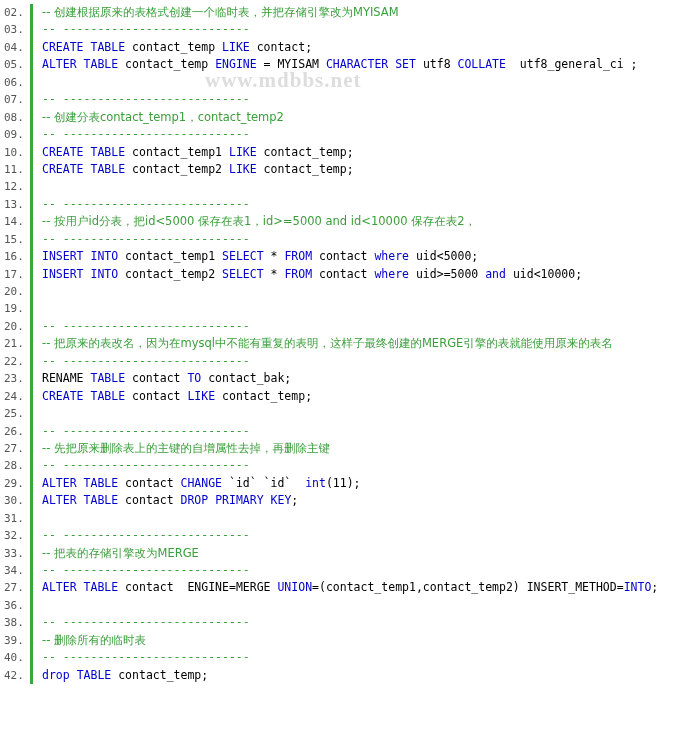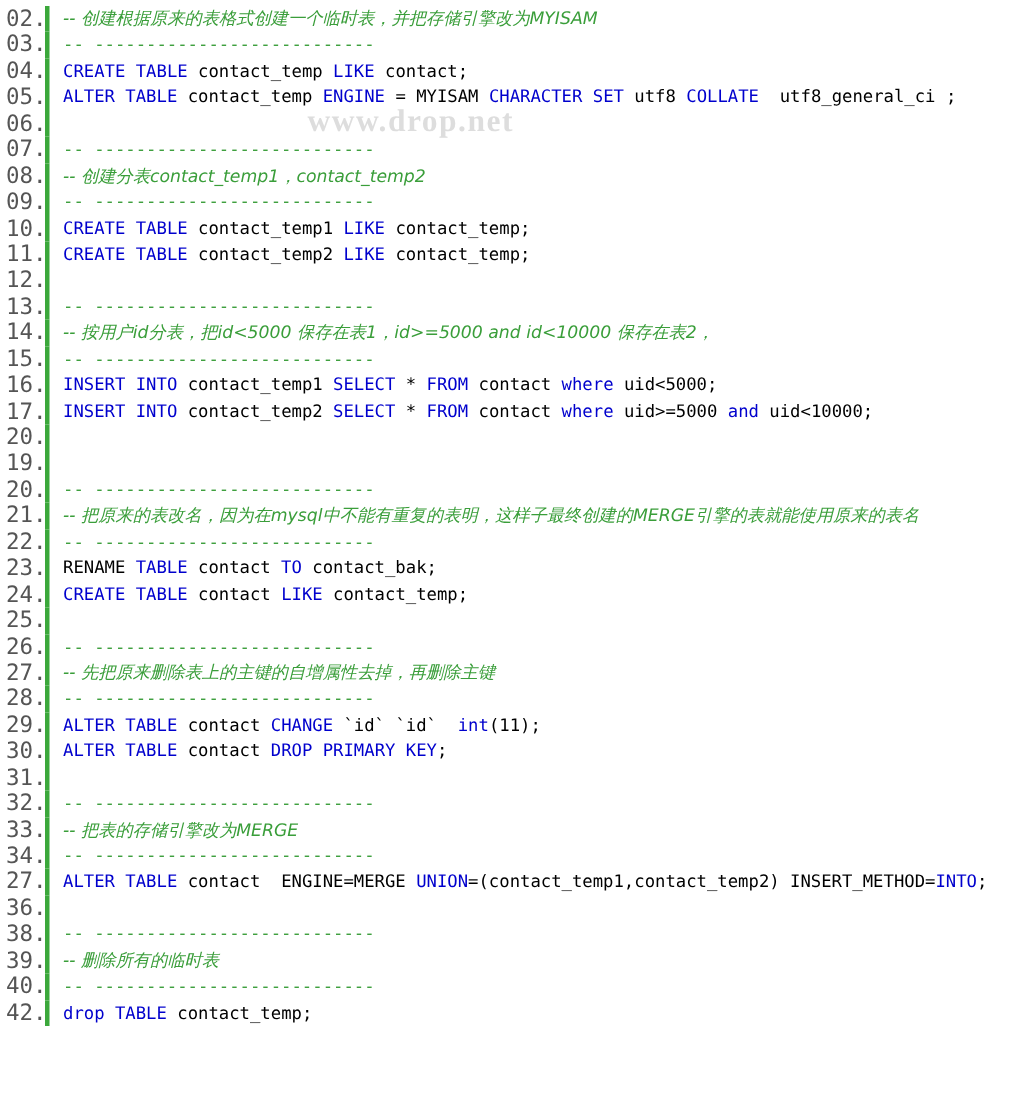--- a/index.html
+++ b/index.html
@@ -41,47 +41,47 @@
     white-space: pre;
   }
   .gutter {
     width: 30px;
     min-width: 30px;
     text-align: left;
     padding-left: 4px;
     box-sizing: border-box;
     color: #555555;
     font-family: "DejaVu Sans Mono", "Liberation Mono", monospace;
-    font-size: 15px;
+    font-size: 11px;
   }
   .sep {
     width: 3px;
     min-width: 3px;
     background: #3ba83b;
     align-self: stretch;
     margin-right: 9px;
   }
   .code {
     font-size: 11.5px;
     font-family: "DejaVu Sans Mono", "Liberation Mono", monospace;
     color: #000000;
     flex: 1;
     overflow: hidden;
   }
   .kw   { color: #0000cd; font-weight: normal; }
   .cmt  { color: #3a9e3a; }
   .typ  { color: #0000cd; }
   .plain{ color: #000000; }
-  .cjk  { font-family: "DejaVu Sans", "Liberation Sans", sans-serif; font-style: italic; }
+  .cjk  { font-family: "DejaVu Sans", "Liberation Sans", sans-serif; }
 </style>
 </head>
 <body>
 
 <div id="code-block">
-  <div class="watermark">www.drop.net</div>
+  <div class="watermark">www.mdbbs.net</div>
   <div id="lines-container">
       <div class="line"><div class="gutter">02.</div><div class="sep"></div><div class="code"><span class="cmt cjk">-- 创建根据原来的表格式创建一个临时表，并把存储引擎改为MYISAM</span></div></div>
       <div class="line"><div class="gutter">03.</div><div class="sep"></div><div class="code"><span class="cmt">-- ---------------------------</span></div></div>
       <div class="line"><div class="gutter">04.</div><div class="sep"></div><div class="code"><span class="kw">CREATE</span><span class="plain"> </span><span class="kw">TABLE</span><span class="plain"> contact_temp </span><span class="kw">LIKE</span><span class="plain"> contact;</span></div></div>
       <div class="line"><div class="gutter">05.</div><div class="sep"></div><div class="code"><span class="kw">ALTER</span><span class="plain"> </span><span class="kw">TABLE</span><span class="plain"> contact_temp </span><span class="kw">ENGINE</span><span class="plain"> = MYISAM </span><span class="kw">CHARACTER</span><span class="plain"> </span><span class="kw">SET</span><span class="plain"> utf8 </span><span class="kw">COLLATE</span><span class="plain">  utf8_general_ci ;</span></div></div>
       <div class="line"><div class="gutter">06.</div><div class="sep"></div><div class="code"></div></div>
       <div class="line"><div class="gutter">07.</div><div class="sep"></div><div class="code"><span class="cmt">-- ---------------------------</span></div></div>
       <div class="line"><div class="gutter">08.</div><div class="sep"></div><div class="code"><span class="cmt cjk">-- 创建分表contact_temp1，contact_temp2</span></div></div>
       <div class="line"><div class="gutter">09.</div><div class="sep"></div><div class="code"><span class="cmt">-- ---------------------------</span></div></div>
       <div class="line"><div class="gutter">10.</div><div class="sep"></div><div class="code"><span class="kw">CREATE</span><span class="plain"> </span><span class="kw">TABLE</span><span class="plain"> contact_temp1 </span><span class="kw">LIKE</span><span class="plain"> contact_temp;</span></div></div>

